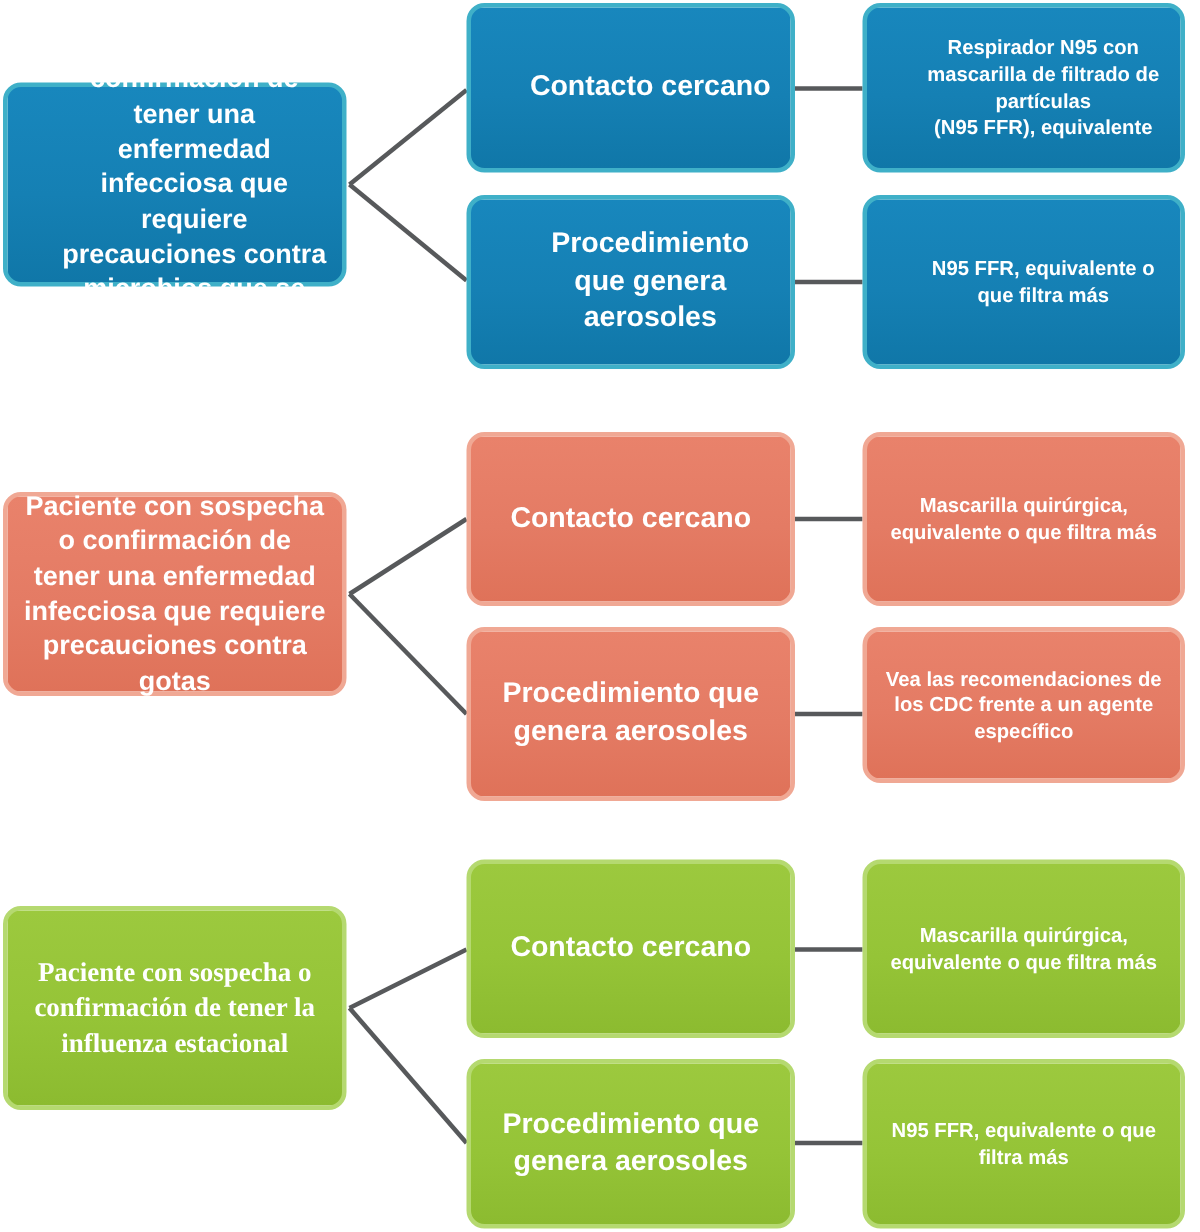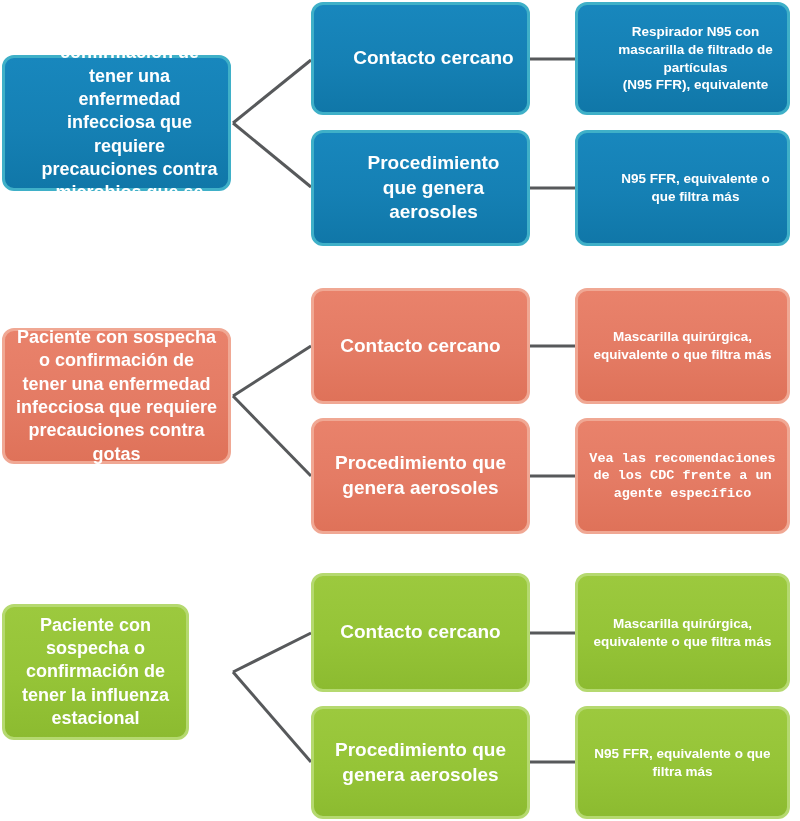--- a/index.html
+++ b/index.html
@@ -75,24 +75,24 @@
   .b-mid1 { left: 311px; top: 2px;   width: 219px; height: 113px; }
   .b-mid2 { left: 311px; top: 130px; width: 219px; height: 116px; }
   .b-lf1  { left: 575px; top: 2px;   width: 215px; height: 113px; }
   .b-lf2  { left: 575px; top: 130px; width: 215px; height: 116px; }
 
   
   .s-root { left: 2px;   top: 328px; width: 229px; height: 136px; }
   .s-mid1 { left: 311px; top: 288px; width: 219px; height: 116px; }
   .s-mid2 { left: 311px; top: 418px; width: 219px; height: 116px; }
   .s-lf1  { left: 575px; top: 288px; width: 215px; height: 116px; }
-  .s-lf2  { left: 575px; top: 418px; width: 215px; height: 116px; font-family: Liberation Mono, monospace; }
+  .s-lf2  { left: 575px; top: 418px; width: 215px; height: 104px; }
 
   
-  .g-root { left: 2px;   top: 604px; width: 187px; height: 136px; }
+  .g-root { left: 2px;   top: 604px; width: 229px; height: 136px; font-family: Liberation Serif, serif; }
   .g-mid1 { left: 311px; top: 573px; width: 219px; height: 119px; }
   .g-mid2 { left: 311px; top: 706px; width: 219px; height: 113px; }
   .g-lf1  { left: 575px; top: 573px; width: 215px; height: 119px; }
   .g-lf2  { left: 575px; top: 706px; width: 215px; height: 113px; }
 </style>
 </head>
 <body>
 
 <div id="flowchart">
 

